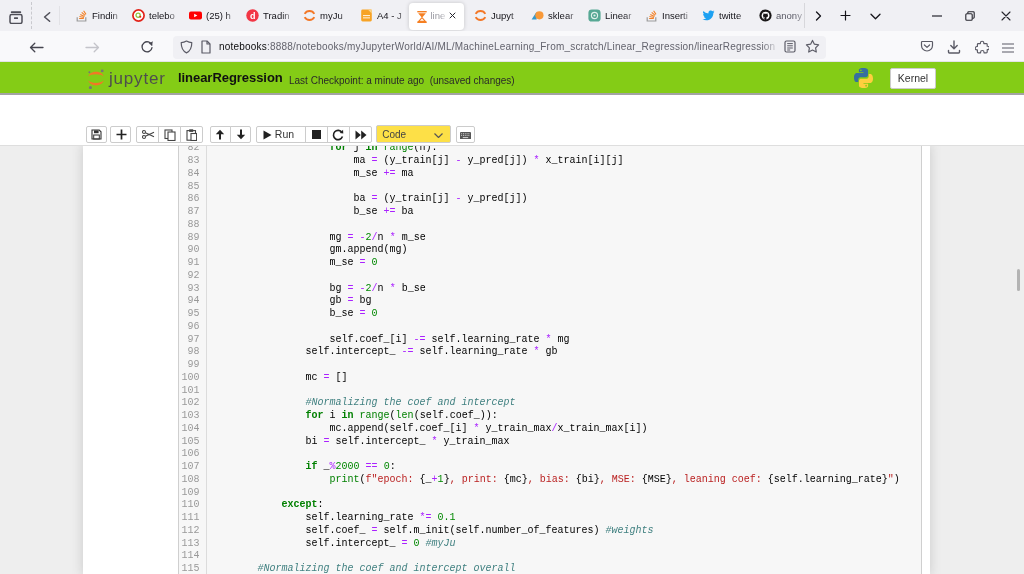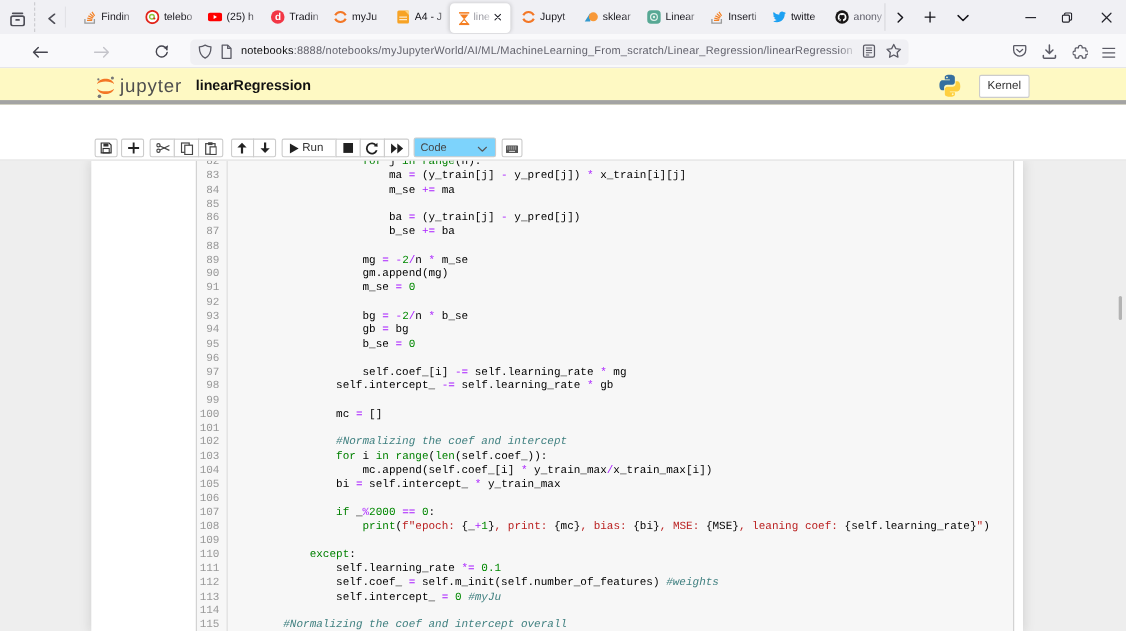--- a/index.html
+++ b/index.html
@@ -13,38 +13,38 @@
 .tab { position:absolute; top:0; height:31px; }
 .tab .fav { position:absolute; left:8px; top:9px; width:13px; height:13px; }
 .tab .ttl { position:absolute; left:25px; top:9.5px; width:31px; height:13px; overflow:hidden; font-size:9.5px; color:#15141a; white-space:nowrap; }
 .tab .fade { position:absolute; left:44px; top:8px; width:13px; height:16px; background:linear-gradient(to right, rgba(240,240,244,0), #f0f0f4); }
 #activetab { position:absolute; left:409px; top:2.5px; width:55px; height:27px; background:#fff; border-radius:4px; box-shadow:0 0 4px rgba(0,0,0,0.18); }
 #urlbar { position:absolute; left:173px; top:4.5px; width:653px; height:23px; background:#f0f0f4; border-radius:4px; }
 #urltext { position:absolute; left:219px; top:9.5px; width:556px; font-size:10px; letter-spacing:0.2px; color:#63636d; white-space:nowrap; overflow:hidden; }
 #urlfade { position:absolute; left:762px; top:6px; width:18px; height:19px; background:linear-gradient(to right, rgba(240,240,244,0), #f0f0f4); }
 
 
-#jheader { z-index:10; left:0; top:62px; width:1024px; height:33px; background:#fef9c3; border-bottom:4px solid #a3a3a3; }
+#jheader { z-index:10; left:0; top:62px; width:1024px; height:33px; background:#84cc16; border-bottom:2px solid #a3a3a3; }
 #jmenu { z-index:10; left:0; top:95px; width:1024px; height:25px; background:#fff; border-bottom:1px solid #e7e7e7; }
 .menuitem { position:absolute; top:7px; font-size:9.7px; color:#3a3a3a; }
 #jtoolbar { z-index:10; left:0; top:120px; width:1024px; height:26px; background:#fff; border-bottom:1px solid #dedede; }
 .tbtn { position:absolute; top:5.5px; height:17px; background:#fff; border:1px solid #ccc; border-radius:2px; }
 .grp { border-radius:0; }
 .grpfirst { border-radius:2px 0 0 2px; }
 .grplast { border-radius:0 2px 2px 0; }
 
 
 #jbody { z-index:1; left:0; top:146px; width:1024px; height:428px; background:#eee; }
 #container { position:absolute; left:83px; top:0px; width:847px; height:428px; background:#fff; box-shadow:0 0 10px 1px rgba(87,87,87,0.2); }
 #inputarea { position:absolute; left:95px; top:0px; width:744px; height:428px; background:#f7f7f7; border:1px solid #cfcfcf; border-top:none; border-bottom:none; }
 #gutter { position:absolute; left:178px; top:0; width:29px; height:428px; border-right:1px solid #dcdcdc; }
 pre.cm { font-family:"Liberation Mono",monospace; font-size:10px; line-height:12.75px; }
 #linenos { position:absolute; left:178px; top:-3.6px; width:21.5px; text-align:right; color:#999; }
 #code { position:absolute; left:209.5px; top:-3.6px; }
-.k { color:#008000; font-weight:normal; }
+.k { color:#008000; font-weight:bold; }
 .b { color:#008000; }
 .n { color:#080; }
 .o { color:#aa22ff; }
 .s { color:#ba2121; }
 .c { color:#408080; font-style:italic; }
 #scrollthumb { position:absolute; z-index:20; left:1017px; top:269px; width:3px; height:22px; background:#b3b3b3; border-radius:2px; }
 </style>
 </head>
 <body>
 <div id="page">
@@ -243,20 +243,21 @@
   <div id="jheader" class="abs">
     <svg class="abs" style="left:86px;top:6px" width="20" height="21" viewBox="0 0 20 21">
       <path d="M2.2 8.5 C4.2 2.1 15.8 2.1 17.8 8.5 C14.9 5.4 5.1 5.4 2.2 8.5 Z" fill="#f37726"></path>
       <path d="M2.2 12.6 C4.2 19 15.8 19 17.8 12.6 C14.9 15.7 5.1 15.7 2.2 12.6 Z" fill="#f37726"></path>
       <circle cx="3.4" cy="4.2" r="1" fill="#767677"></circle>
       <circle cx="16.2" cy="2.9" r="1.4" fill="#767677"></circle>
       <circle cx="4.4" cy="19.6" r="1.6" fill="#767677"></circle>
     </svg>
     <div class="abs" style="left:109px;top:7px;font-size:17px;color:#4e4e4e;letter-spacing:0.8px">jupyter</div>
     <div class="abs" style="left:178px;top:8px;font-size:13px;font-weight:bold;color:#111;letter-spacing:-0.05px">linearRegression</div>
+    <div class="abs" style="left:289px;top:12.5px;font-size:10px;color:#2a2a2a">Last Checkpoint: a minute ago&nbsp;&nbsp;(unsaved changes)</div>
     <svg class="abs" style="left:853px;top:5px" width="21" height="22" viewBox="0 0 42 44">
       <path d="M20.8 2 c-9.6 0 -9 4.2 -9 4.2 l0 4.3 9.2 0 0 1.3 -12.8 0 c0 0 -6.2 -0.7 -6.2 9 0 9.7 5.4 9.4 5.4 9.4 l3.2 0 0 -4.5 c0 0 -0.2 -5.4 5.3 -5.4 l9.1 0 c0 0 5.1 0.1 5.1 -5 l0 -8.3 c0 0 0.8 -5 -9.3 -5 z m-5 2.9 a1.7 1.7 0 1 1 0 3.4 1.7 1.7 0 0 1 0 -3.4 z" fill="#366f9f"></path>
       <path d="M21.2 42 c9.6 0 9 -4.2 9 -4.2 l0 -4.3 -9.2 0 0 -1.3 12.8 0 c0 0 6.2 0.7 6.2 -9 0 -9.7 -5.4 -9.4 -5.4 -9.4 l-3.2 0 0 4.5 c0 0 0.2 5.4 -5.3 5.4 l-9.1 0 c0 0 -5.1 -0.1 -5.1 5 l0 8.3 c0 0 -0.8 5 9.3 5 z m5 -2.9 a1.7 1.7 0 1 1 0 -3.4 1.7 1.7 0 0 1 0 3.4 z" fill="#fecf3e"></path>
     </svg>
     <div class="abs" style="left:890px;top:6px;width:46px;height:21px;background:#fff;border:1px solid #ccc;border-radius:2px;font-size:10.5px;color:#333;text-align:center;line-height:19px">Kernel</div>
   </div>
   <div id="jtoolbar" class="abs">
     <div class="tbtn" style="left:86px;width:20.5px">
       <svg style="position:absolute;left:4px;top:2.5px" width="11" height="11" viewBox="0 0 11 11">
           <path d="M1 1h7.2L10 2.8V10H1z" fill="none" stroke="#333" stroke-width="1.1"></path>
@@ -318,21 +319,21 @@
           <path d="M12.2 8.8A5.4 5.4 0 1 1 11.6 4" fill="none" stroke="#212121" stroke-width="1.9"></path>
           <path d="M12.9 0.8l.3 4.4-4.2-.5z" fill="#212121"></path>
         </svg>
     </div>
     <div class="tbtn grp grplast" style="left:348.8px;width:23px">
       <svg style="position:absolute;left:5px;top:3.5px" width="12" height="10" viewBox="0 0 12 10">
           <path d="M0.5 0.5v9L5.8 5z" fill="#212121"></path>
           <path d="M6.2 0.5v9L11.5 5z" fill="#212121"></path>
         </svg>
     </div>
-    <div class="abs" style="left:375.7px;top:5px;width:75.5px;height:18px;background:#7dd3fc;border:1px solid #ccc;border-radius:2px">
+    <div class="abs" style="left:375.7px;top:5px;width:75.5px;height:18px;background:#fde047;border:1px solid #ccc;border-radius:2px">
       <div style="position:absolute;left:5.5px;top:2.5px;font-size:10px;color:#444">Code</div>
       <svg style="position:absolute;right:7px;top:7px" width="9" height="5" viewBox="0 0 9 5">
           <path d="M0.5 0.5l4 4 4-4" fill="none" stroke="#555" stroke-width="1.2"></path>
         </svg>
     </div>
     <div class="tbtn" style="left:455.8px;width:19px">
       <svg style="position:absolute;left:3.5px;top:5px" width="11" height="7.5" viewBox="0 0 11 7.5">
           <rect x="0" y="0" width="11" height="7.5" rx="1" fill="#555"></rect>
           <path d="M1.2 1.7h0.9M3 1.7h0.9M4.8 1.7h0.9M6.6 1.7h0.9M8.4 1.7h0.9M1.2 3.4h0.9M3 3.4h0.9M4.8 3.4h0.9M6.6 3.4h0.9M8.4 3.4h0.9M2.8 5.6h5.4" stroke="#f5f5f5" stroke-width="0.8"></path>
         </svg>

